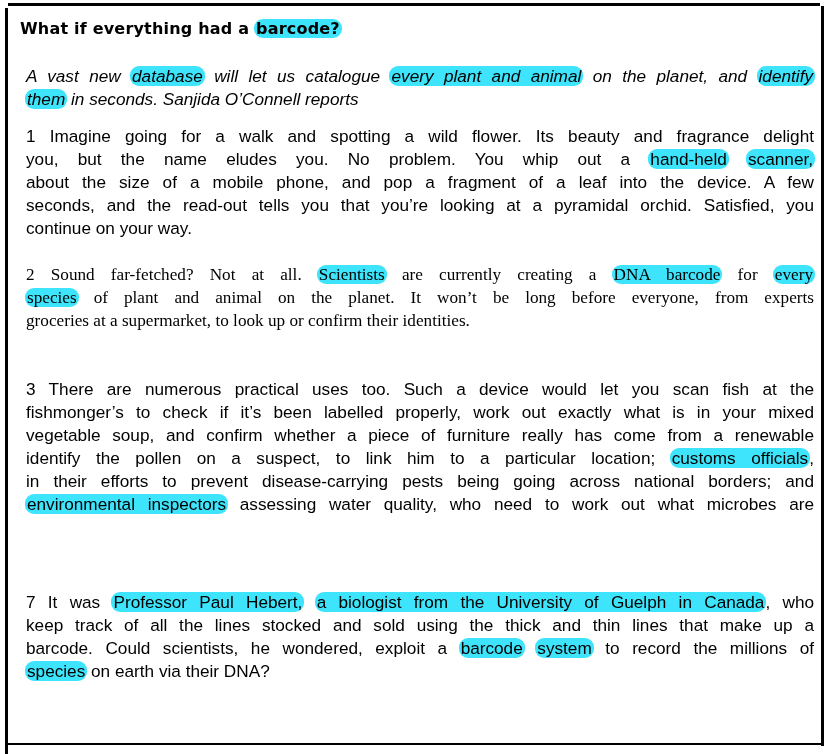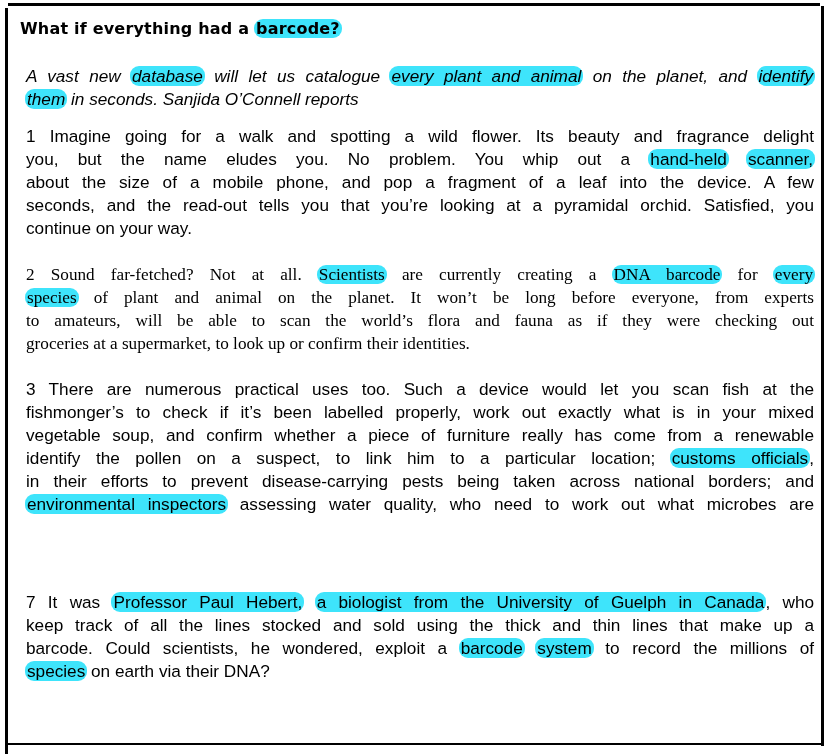--- a/index.html
+++ b/index.html
@@ -36,29 +36,28 @@
 <div class="block" id="p0" style="top:125px;">
     <div class="line"><span class="seg">1 Imagine going for a walk and spotting a wild flower. Its beauty and fragrance delight</span></div>
     <div class="line"><span class="seg">you, but the name eludes you. No problem. You whip out a </span><span class="hl">hand-held</span><span class="seg"> </span><span class="hl">scanner,</span></div>
     <div class="line"><span class="seg">about the size of a mobile phone, and pop a fragment of a leaf into the device. A few</span></div>
     <div class="line"><span class="seg">seconds, and the read-out tells you that you’re looking at a pyramidal orchid. Satisfied, you</span></div>
     <div class="line last"><span class="seg">continue on your way.</span></div>
   </div>
 <div class="block" id="p1" style="top:263px;font-family:Liberation Serif, serif;">
     <div class="line"><span class="seg">2 Sound far-fetched? Not at all. </span><span class="hl">Scientists</span><span class="seg"> are currently creating a </span><span class="hl">DNA barcode</span><span class="seg"> for </span><span class="hl">every</span></div>
     <div class="line"><span class="hl">species</span><span class="seg"> of plant and animal on the planet. It won’t be long before everyone, from experts</span></div>
-    <div class="line"><span class="seg">to amateurs, will be able to scan the world’s flora and fauna as if they were checking out</span></div>
     <div class="line last"><span class="seg">groceries at a supermarket, to look up or confirm their identities.</span></div>
   </div>
 <div class="block" id="p2" style="top:378px;">
     <div class="line"><span class="seg">3 There are numerous practical uses too. Such a device would let you scan fish at the</span></div>
     <div class="line"><span class="seg">fishmonger’s to check if it’s been labelled properly, work out exactly what is in your mixed</span></div>
     <div class="line"><span class="seg">vegetable soup, and confirm whether a piece of furniture really has come from a renewable</span></div>
     <div class="line"><span class="seg">identify the pollen on a suspect, to link him to a particular location; </span><span class="hl">customs officials</span><span class="seg">,</span></div>
-    <div class="line"><span class="seg">in their efforts to prevent disease-carrying pests being taken across national borders; and</span></div>
+    <div class="line"><span class="seg">in their efforts to prevent disease-carrying pests being going across national borders; and</span></div>
     <div class="line"><span class="hl">environmental inspectors</span><span class="seg"> assessing water quality, who need to work out what microbes are</span></div>
   </div>
 <div class="block" id="p3" style="top:591px;">
     <div class="line"><span class="seg">7 It was </span><span class="hl">Professor Paul Hebert,</span><span class="seg"> </span><span class="hl">a biologist from the University of Guelph in Canada</span><span class="seg">, who</span></div>
     <div class="line"><span class="seg">keep track of all the lines stocked and sold using the thick and thin lines that make up a</span></div>
     <div class="line"><span class="seg">barcode. Could scientists, he wondered, exploit a </span><span class="hl">barcode</span><span class="seg"> </span><span class="hl">system</span><span class="seg"> to record the millions of</span></div>
     <div class="line last"><span class="hl">species</span><span class="seg"> on earth via their DNA?</span></div>
   </div>
 
 </body></html>

